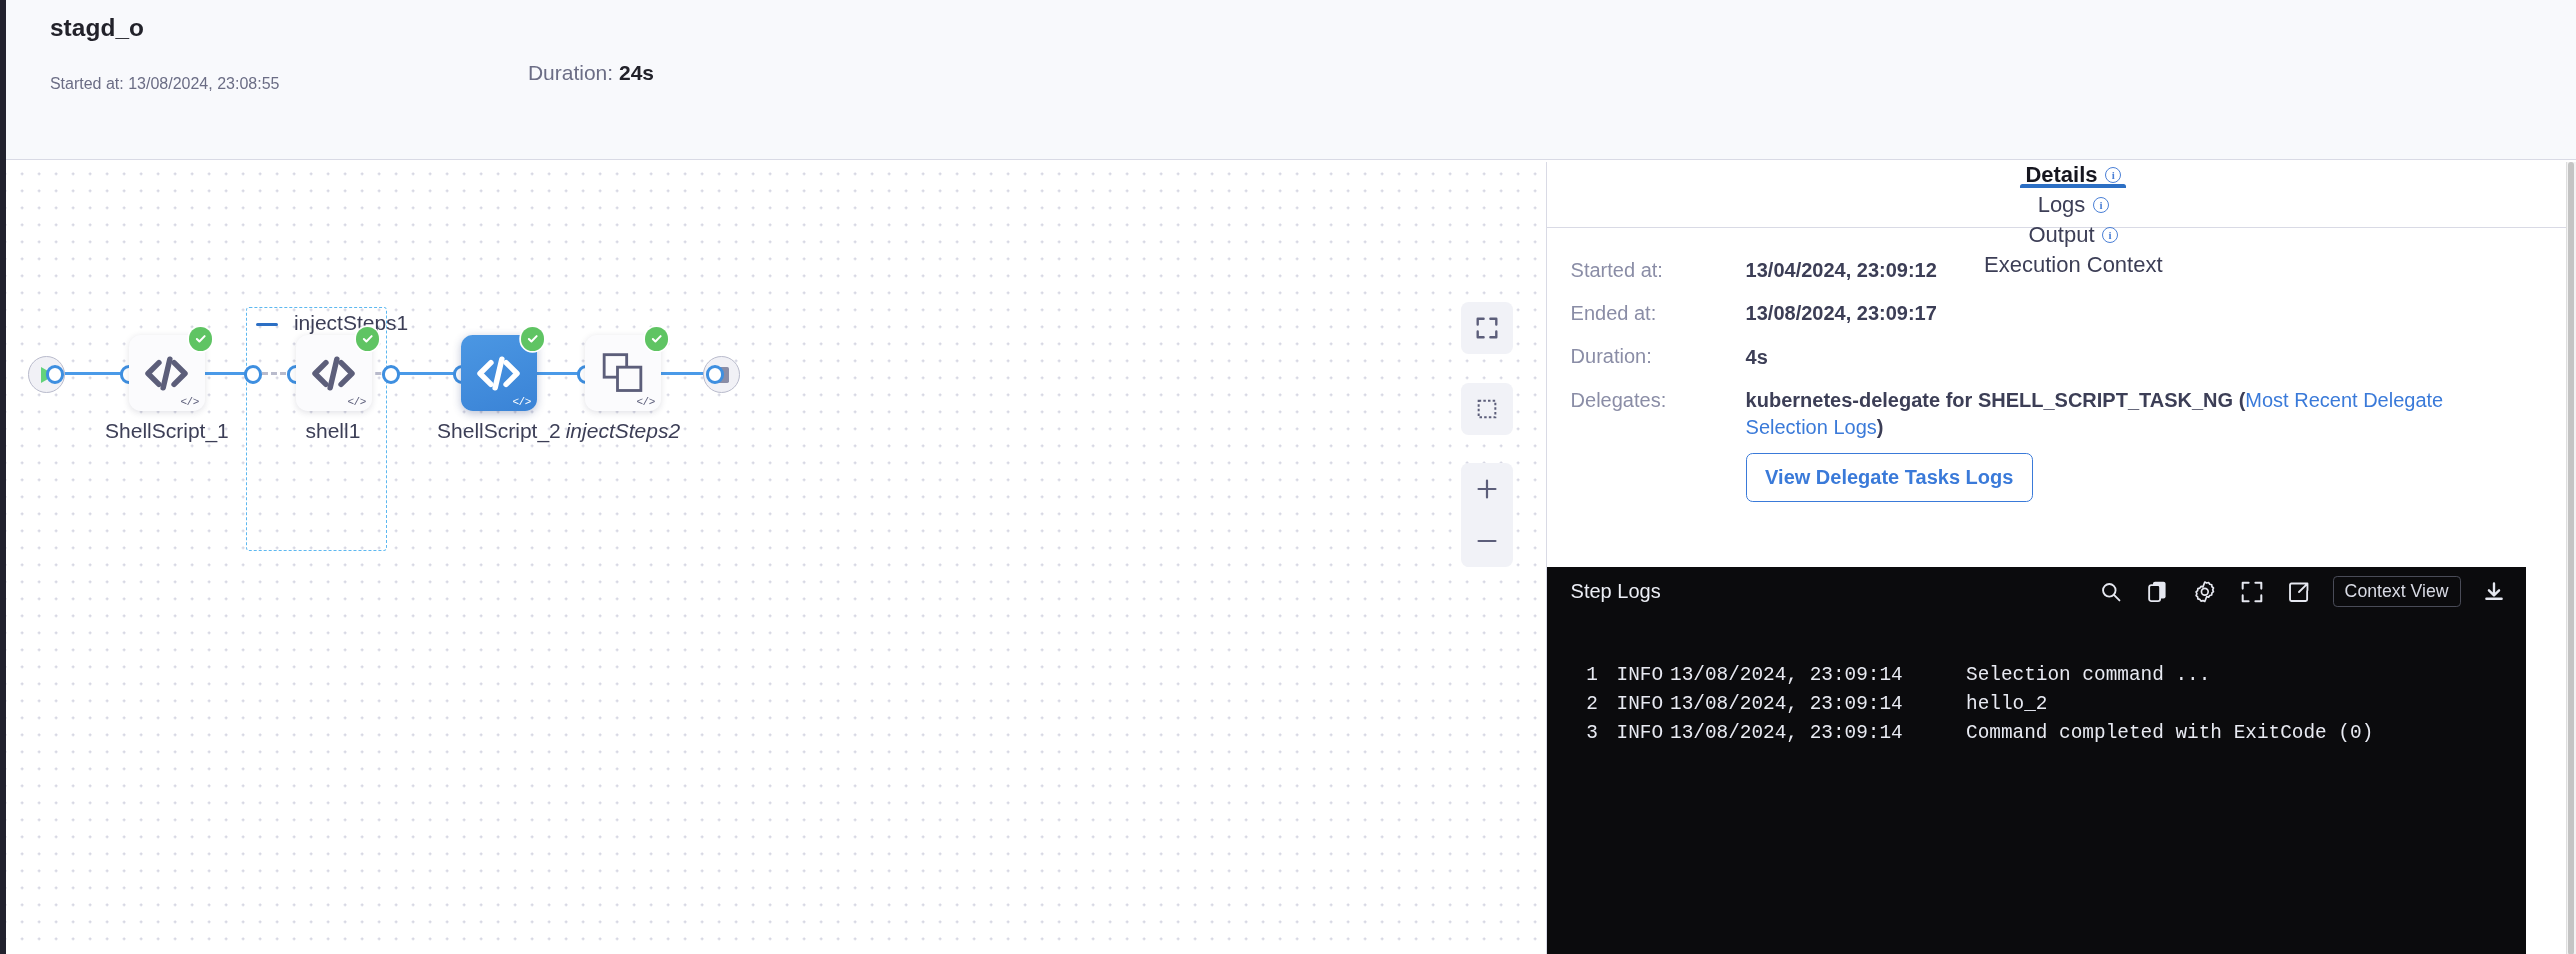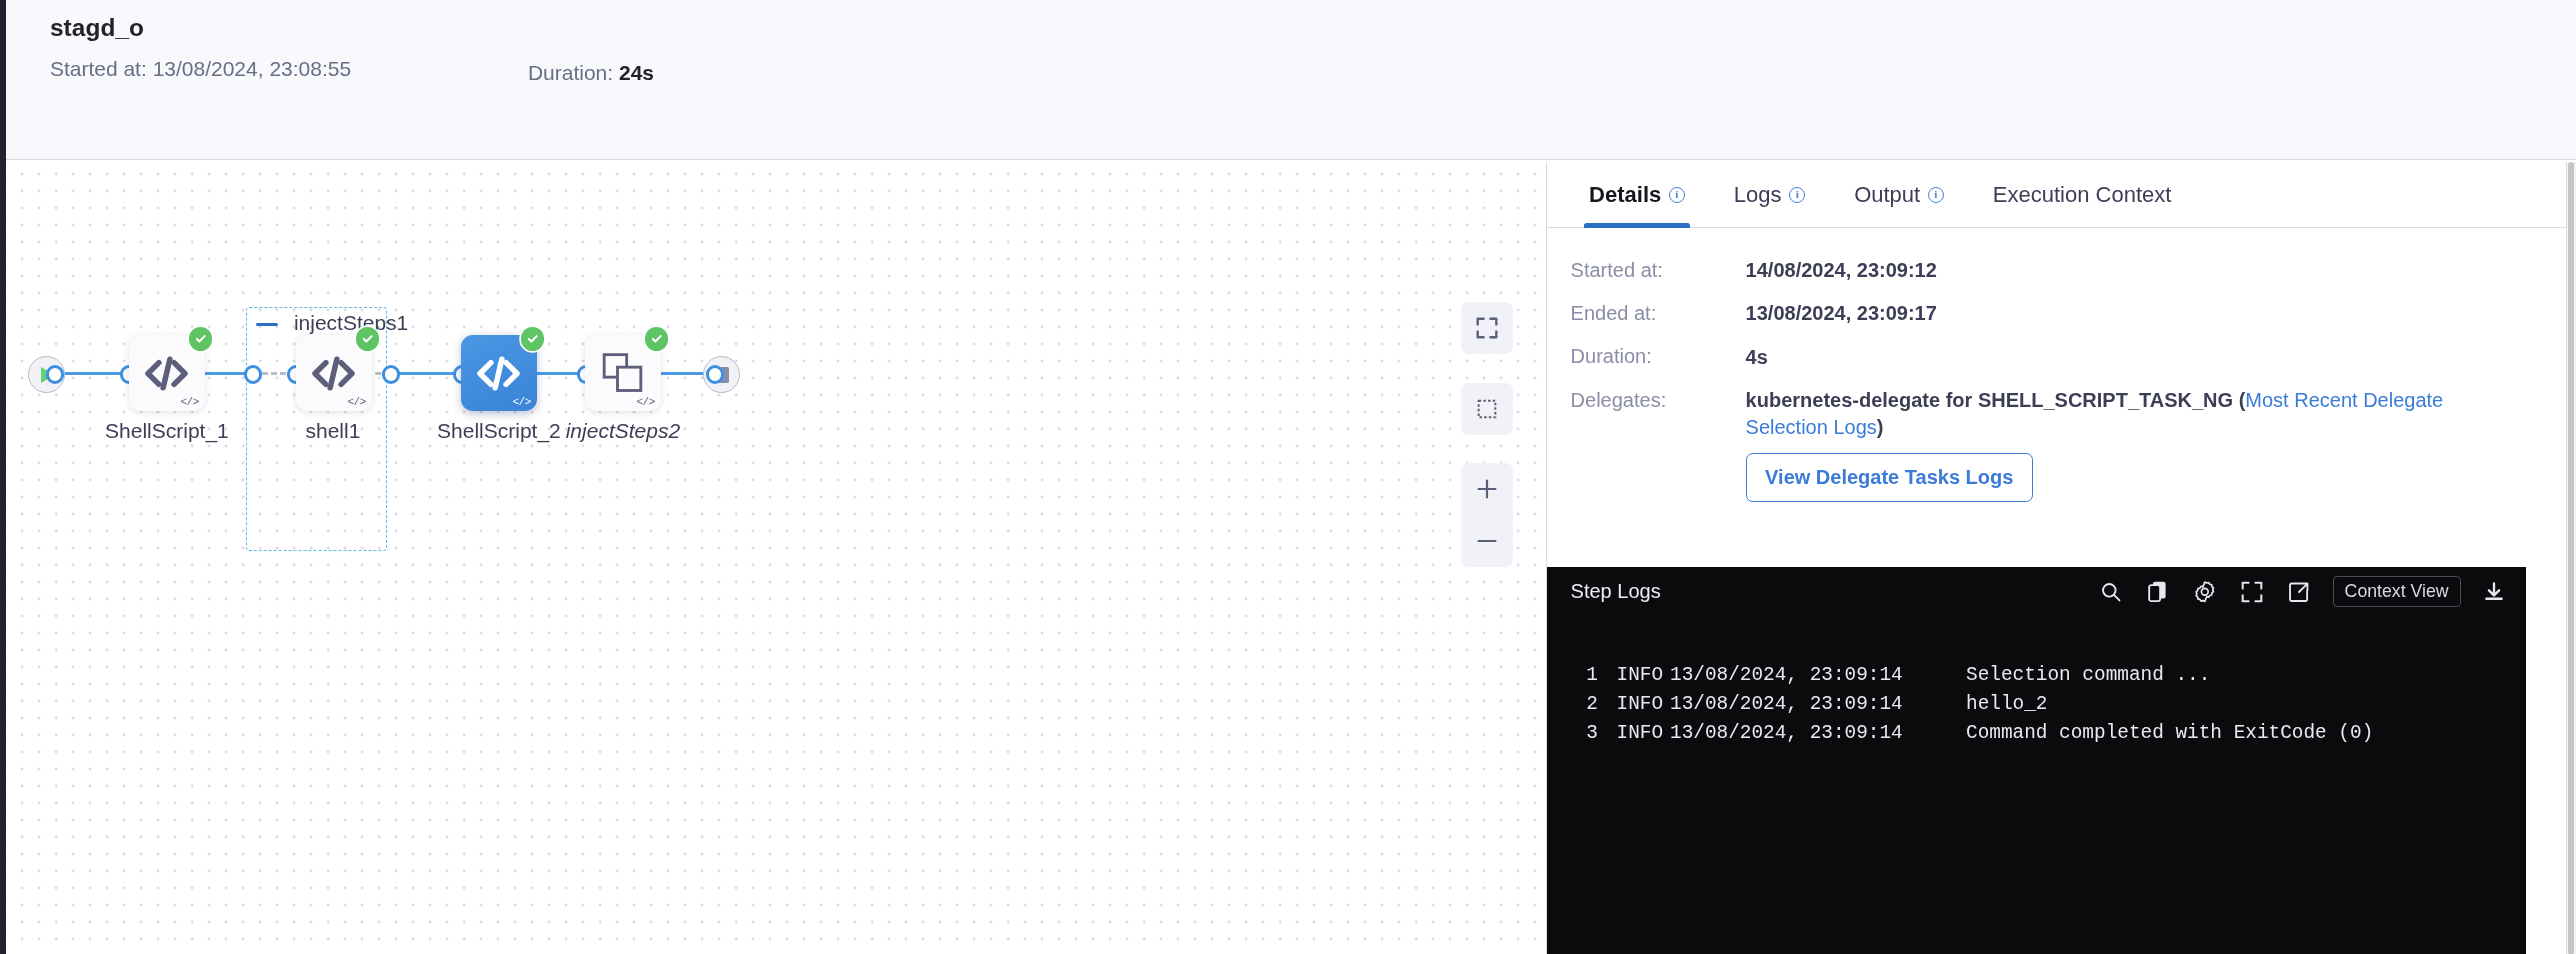--- a/index.html
+++ b/index.html
@@ -23,22 +23,22 @@
     position: absolute; left: 5.9px; top: 0; width: 2570px; height: 160px;
     background: #f8f9fc;
     border-bottom: 1.7px solid #d9dae5;
   }
   .header-title {
     position: absolute; left: 44px; top: 14.3px;
     font-size: 24.4px; font-weight: 700; color: #22222a;
     letter-spacing: 0.1px;
   }
   .header-meta {
-    position: absolute; left: 44px; top: 57px;
-    font-size: 21px; color: #6b6d85;
+    position: absolute; left: 44px; top: 75px;
+    font-size: 16px; color: #6b6d85;
   }
   .header-duration {
     position: absolute; left: 522px; top: 61px;
     font-size: 21px; color: #6b6d85;
   }
   .header-duration .strong { color: #22222a; font-weight: 700; }
 
   
   .canvas {
     position: absolute; left: 5.9px; top: 162px;
@@ -153,21 +153,21 @@
   
   .right-panel {
     position: absolute; left: 1546px; top: 162px;
     width: 1030px; height: 793px; background: #ffffff;
     border-left: 1.7px solid #d9dae5;
   }
   .tabs {
     position: relative; height: 66px;
     border-bottom: 1.7px solid #d9dae5;
     display: flex; align-items: center;
-    padding-left: 23.6px; gap: 12px;
+    padding-left: 23.6px; gap: 4px; flex-direction: column;
   }
   .tab {
     position: relative; height: 66px;
     display: flex; align-items: center; gap: 7.6px;
     padding: 0 18.5px;
     font-size: 22px; color: #3c3e56; cursor: pointer;
   }
   .tab.active { font-weight: 700; color: #16161f; }
   .tab.active::after {
     content:""; position: absolute; left: 13.5px; right: 13.5px; bottom: 0;
@@ -412,21 +412,21 @@
         <span class="info-i">i</span>
       </div>
       <div class="tab">
         <span>Execution Context</span>
       </div>
     </div>
 
     <div class="details">
       <div class="detail-row">
         <div class="detail-key">Started at:</div>
-        <div class="detail-val">14/08/2024, 23:09:12</div>
+        <div class="detail-val">13/04/2024, 23:09:12</div>
       </div>
       <div class="detail-row">
         <div class="detail-key">Ended at:</div>
         <div class="detail-val">13/08/2024, 23:09:17</div>
       </div>
       <div class="detail-row">
         <div class="detail-key">Duration:</div>
         <div class="detail-val">4s</div>
       </div>
       <div class="detail-row">

